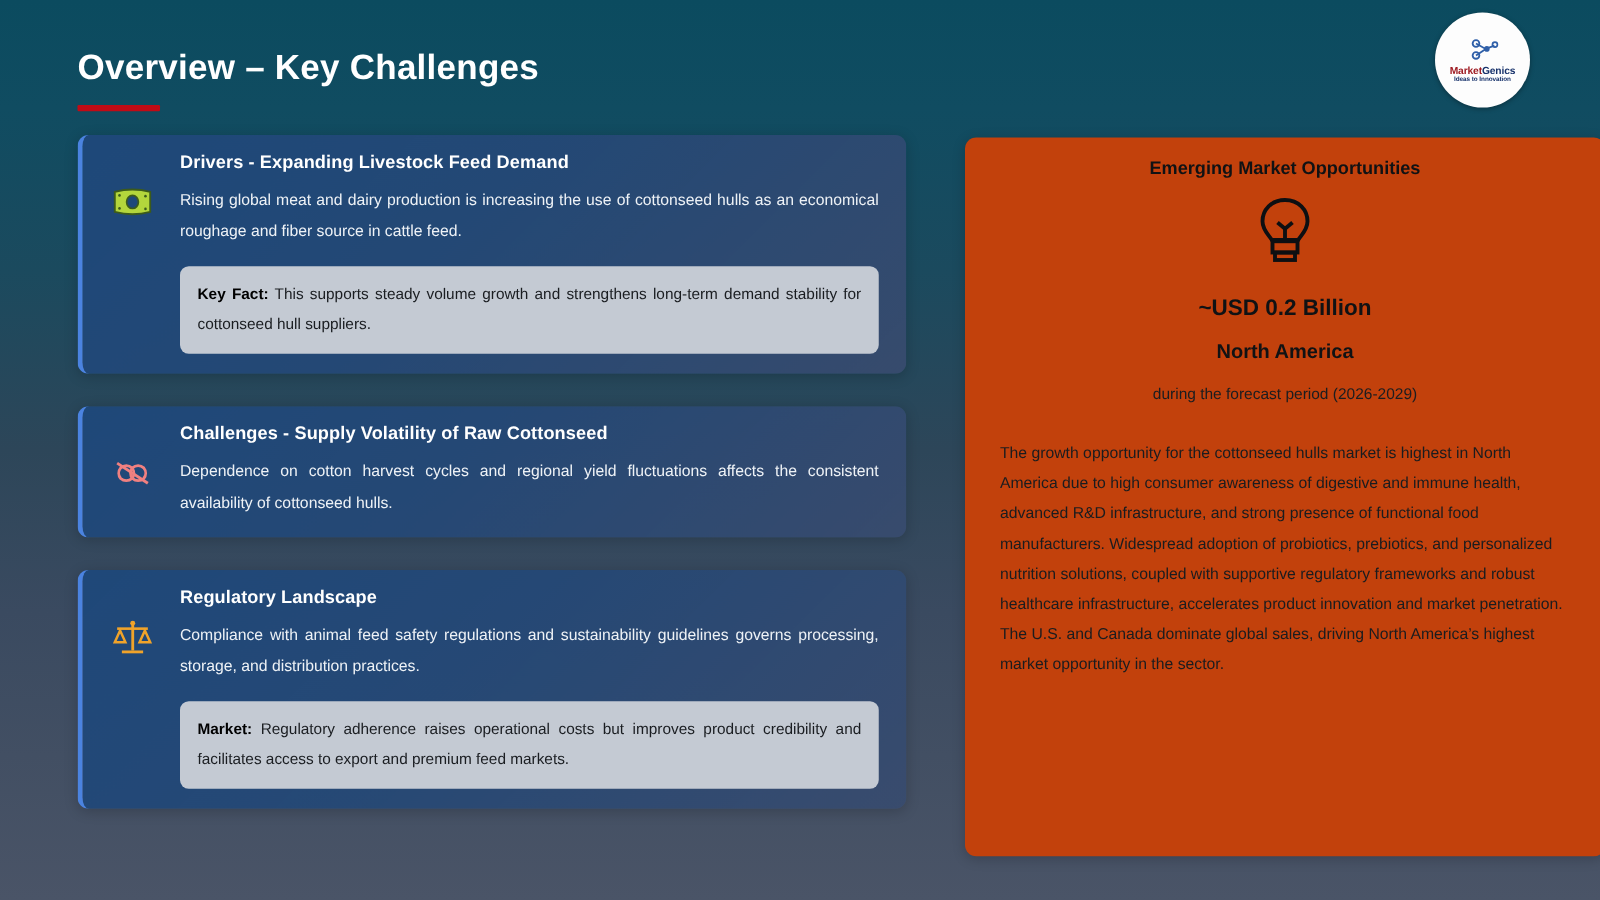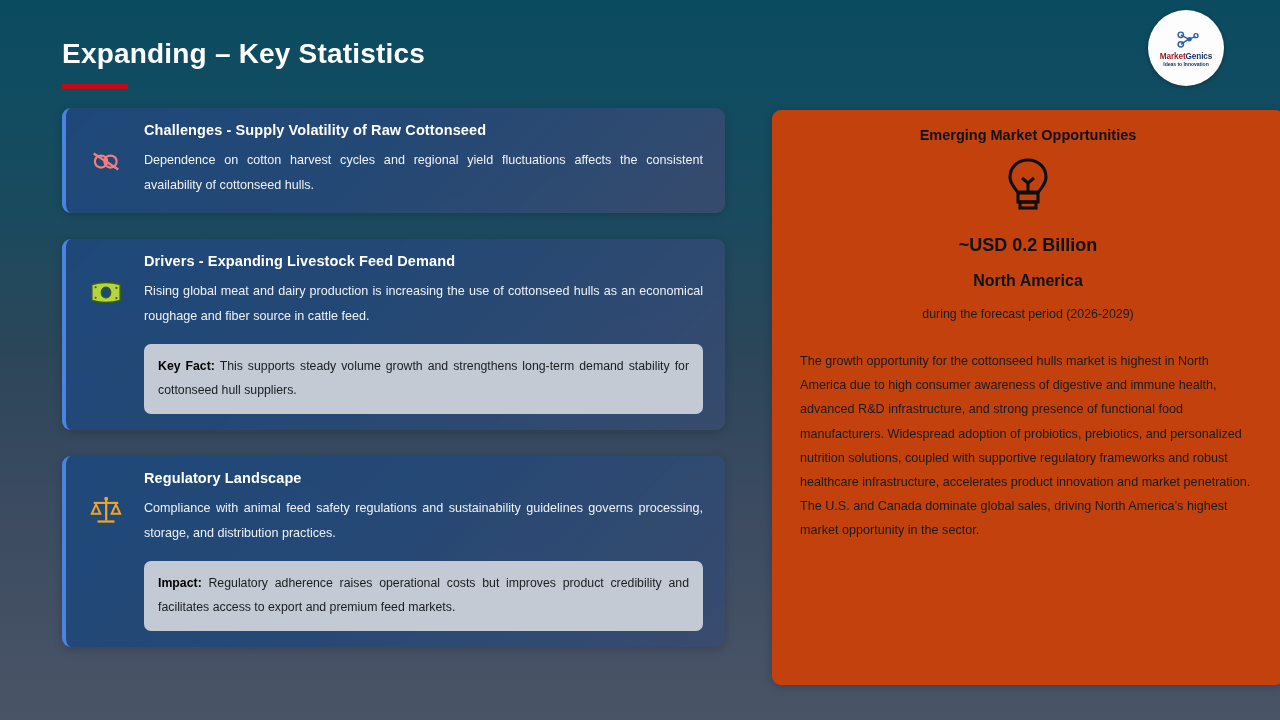--- a/index.html
+++ b/index.html
@@ -92,50 +92,38 @@
   .rp-region{ font-size:16px; font-weight:bold; color:#101214; margin-top:16px; }
   .rp-period{ font-size:12.4px; color:#1b1d20; margin-top:17px; font-weight:300; }
   .rp-para  {
     font-size:12.6px; line-height:1.92; color:#1a1c1f;
     margin-top:28px; text-align:left; font-weight:300;
   }
 </style>
 </head>
 <body>
 
-<div class="page-title">Expanding – Key Statistics</div>
+<div class="page-title">Overview – Key Challenges</div>
 <div class="title-rule"></div>
 
 <div class="logo-badge">
   <svg class="logo-mark" viewBox="0 0 30 24">
     <line x1="9" y1="6" x2="18" y2="11" stroke="#2f5fa8" stroke-width="1.6"></line>
     <line x1="18" y1="11" x2="9" y2="17" stroke="#2f5fa8" stroke-width="1.6"></line>
     <line x1="18" y1="11" x2="26" y2="8" stroke="#2f5fa8" stroke-width="1.6"></line>
     <circle cx="9" cy="6" r="3.1" fill="none" stroke="#2f5fa8" stroke-width="1.7"></circle>
     <circle cx="9" cy="17" r="3.1" fill="none" stroke="#2f5fa8" stroke-width="1.7"></circle>
     <circle cx="19" cy="11" r="2.6" fill="#2f5fa8"></circle>
     <circle cx="26.5" cy="7" r="2.3" fill="none" stroke="#2f5fa8" stroke-width="1.6"></circle>
   </svg>
   <div class="logo-name"><span>Market</span><span class="gen">Genics</span></div>
   <div class="logo-tag">Ideas to Innovation</div>
 </div>
 
 <div class="left-col">
-
-  <div class="card">
-    <div class="card-icon">
-      <svg viewBox="0 0 36 36" width="34" height="34">
-        <path d="M8 22 a7 7 0 0 1 0-9 a7 7 0 0 1 9.5 0 a7 7 0 0 1 0 9 a7 7 0 0 1-9.5 0 Z" fill="none" stroke="#f08080" stroke-width="2.4"></path>
-        <path d="M18 22 a7 7 0 0 1 0-9 a7 7 0 0 1 9.5 0 a7 7 0 0 1 0 9 a7 7 0 0 1-9.5 0 Z" fill="none" stroke="#f08080" stroke-width="2.4"></path>
-        <line x1="5" y1="9" x2="31" y2="26" stroke="#f08080" stroke-width="2.4"></line>
-      </svg>
-    </div>
-    <div class="card-title">Challenges - Supply Volatility of Raw Cottonseed</div>
-    <div class="card-body">Dependence on cotton harvest cycles and regional yield fluctuations affects the consistent availability of cottonseed hulls.</div>
-  </div>
 
   <div class="card">
     <div class="card-icon">
       <svg viewBox="0 0 36 36" width="34" height="34">
         <path d="M3 9 Q18 5 33 9 L33 26 Q18 30 3 26 Z" fill="#b3d63c" stroke="#3c5b1a" stroke-width="1.6"></path>
         <ellipse cx="18" cy="17.5" rx="5" ry="5.6" fill="#1e487a" stroke="#3c5b1a" stroke-width="1.4"></ellipse>
         <circle cx="7" cy="12" r="1.1" fill="#3c5b1a"></circle>
         <circle cx="29" cy="12.6" r="1.1" fill="#3c5b1a"></circle>
         <circle cx="7" cy="23" r="1.1" fill="#3c5b1a"></circle>
         <circle cx="29" cy="23.4" r="1.1" fill="#3c5b1a"></circle>
@@ -144,32 +132,44 @@
     <div class="card-title">Drivers - Expanding Livestock Feed Demand</div>
     <div class="card-body">Rising global meat and dairy production  is increasing the use of cottonseed hulls as an economical roughage and fiber source in cattle feed.</div>
     <div class="fact-box">
       <b>Key Fact:</b><span> This supports steady volume growth and strengthens long-term demand stability for cottonseed hull suppliers.</span>
     </div>
   </div>
 
   <div class="card">
     <div class="card-icon">
       <svg viewBox="0 0 36 36" width="34" height="34">
+        <path d="M8 22 a7 7 0 0 1 0-9 a7 7 0 0 1 9.5 0 a7 7 0 0 1 0 9 a7 7 0 0 1-9.5 0 Z" fill="none" stroke="#f08080" stroke-width="2.4"></path>
+        <path d="M18 22 a7 7 0 0 1 0-9 a7 7 0 0 1 9.5 0 a7 7 0 0 1 0 9 a7 7 0 0 1-9.5 0 Z" fill="none" stroke="#f08080" stroke-width="2.4"></path>
+        <line x1="5" y1="9" x2="31" y2="26" stroke="#f08080" stroke-width="2.4"></line>
+      </svg>
+    </div>
+    <div class="card-title">Challenges - Supply Volatility of Raw Cottonseed</div>
+    <div class="card-body">Dependence on cotton harvest cycles and regional yield fluctuations affects the consistent availability of cottonseed hulls.</div>
+  </div>
+
+  <div class="card">
+    <div class="card-icon">
+      <svg viewBox="0 0 36 36" width="34" height="34">
         <rect x="17" y="7" width="2.4" height="22" fill="#f0a32a"></rect>
         <rect x="9" y="29" width="18" height="2.4" fill="#f0a32a"></rect>
         <rect x="5" y="9.4" width="26" height="2.2" fill="#f0a32a"></rect>
         <circle cx="18.2" cy="6" r="2.1" fill="#f0a32a"></circle>
         <path d="M3 22 L7.5 12 L12 22 Z" fill="none" stroke="#f0a32a" stroke-width="2.1"></path>
         <path d="M24 22 L28.5 12 L33 22 Z" fill="none" stroke="#f0a32a" stroke-width="2.1"></path>
       </svg>
     </div>
     <div class="card-title">Regulatory Landscape</div>
     <div class="card-body">Compliance with animal feed safety regulations and sustainability guidelines governs processing, storage, and distribution practices.</div>
     <div class="fact-box">
-      <b>Impact:</b><span> Regulatory adherence raises operational costs but improves product credibility and facilitates access to export and premium feed markets.</span>
+      <b>Market:</b><span> Regulatory adherence raises operational costs but improves product credibility and facilitates access to export and premium feed markets.</span>
     </div>
   </div>
 
 </div>
 
 <div class="right-panel">
   <div class="rp-title">Emerging Market Opportunities</div>
   <svg class="rp-icon" viewBox="0 0 54 58">
     <path d="M27 3 C16 3 9 11 9 20 C9 27 14 31 16.5 35 L37.5 35 C40 31 45 27 45 20 C45 11 38 3 27 3 Z" fill="none" stroke="#0d0f12" stroke-width="3.1"></path>
     <line x1="27" y1="35" x2="27" y2="25" stroke="#0d0f12" stroke-width="3.1"></line>

